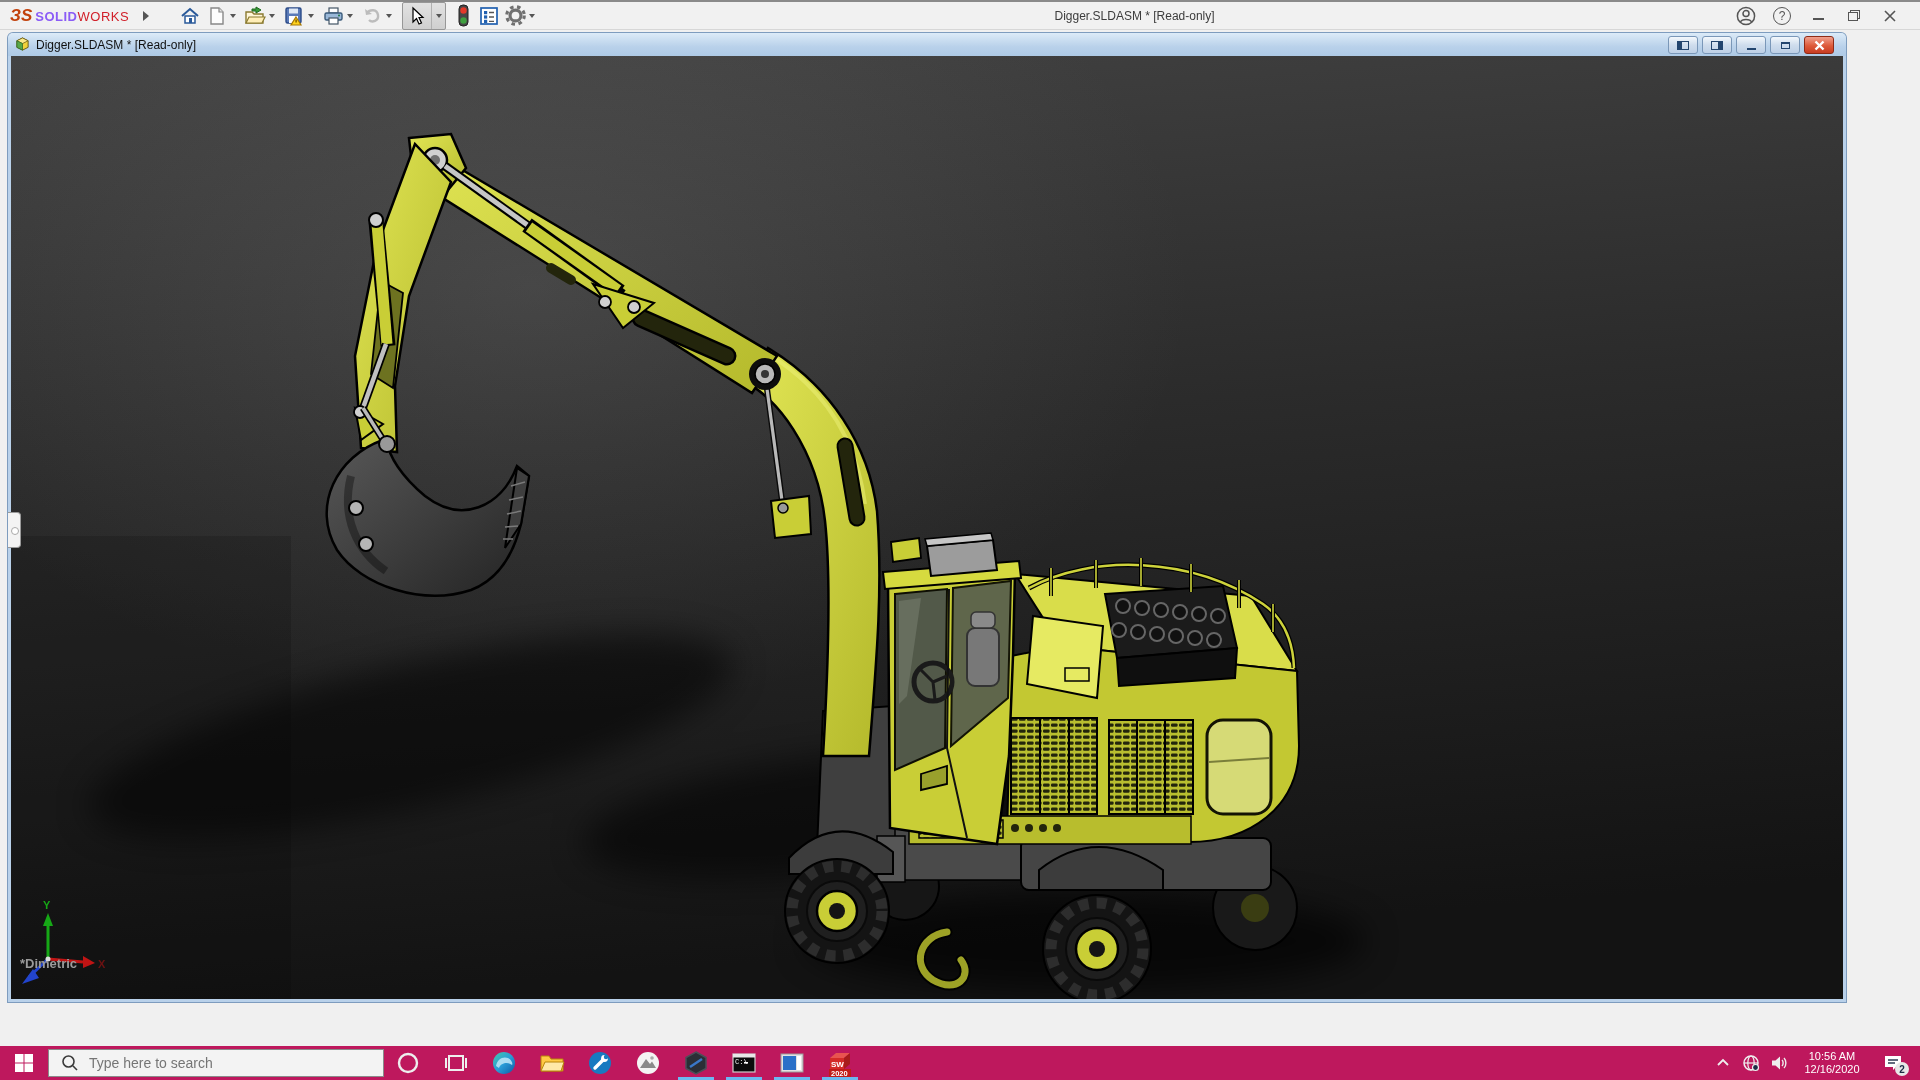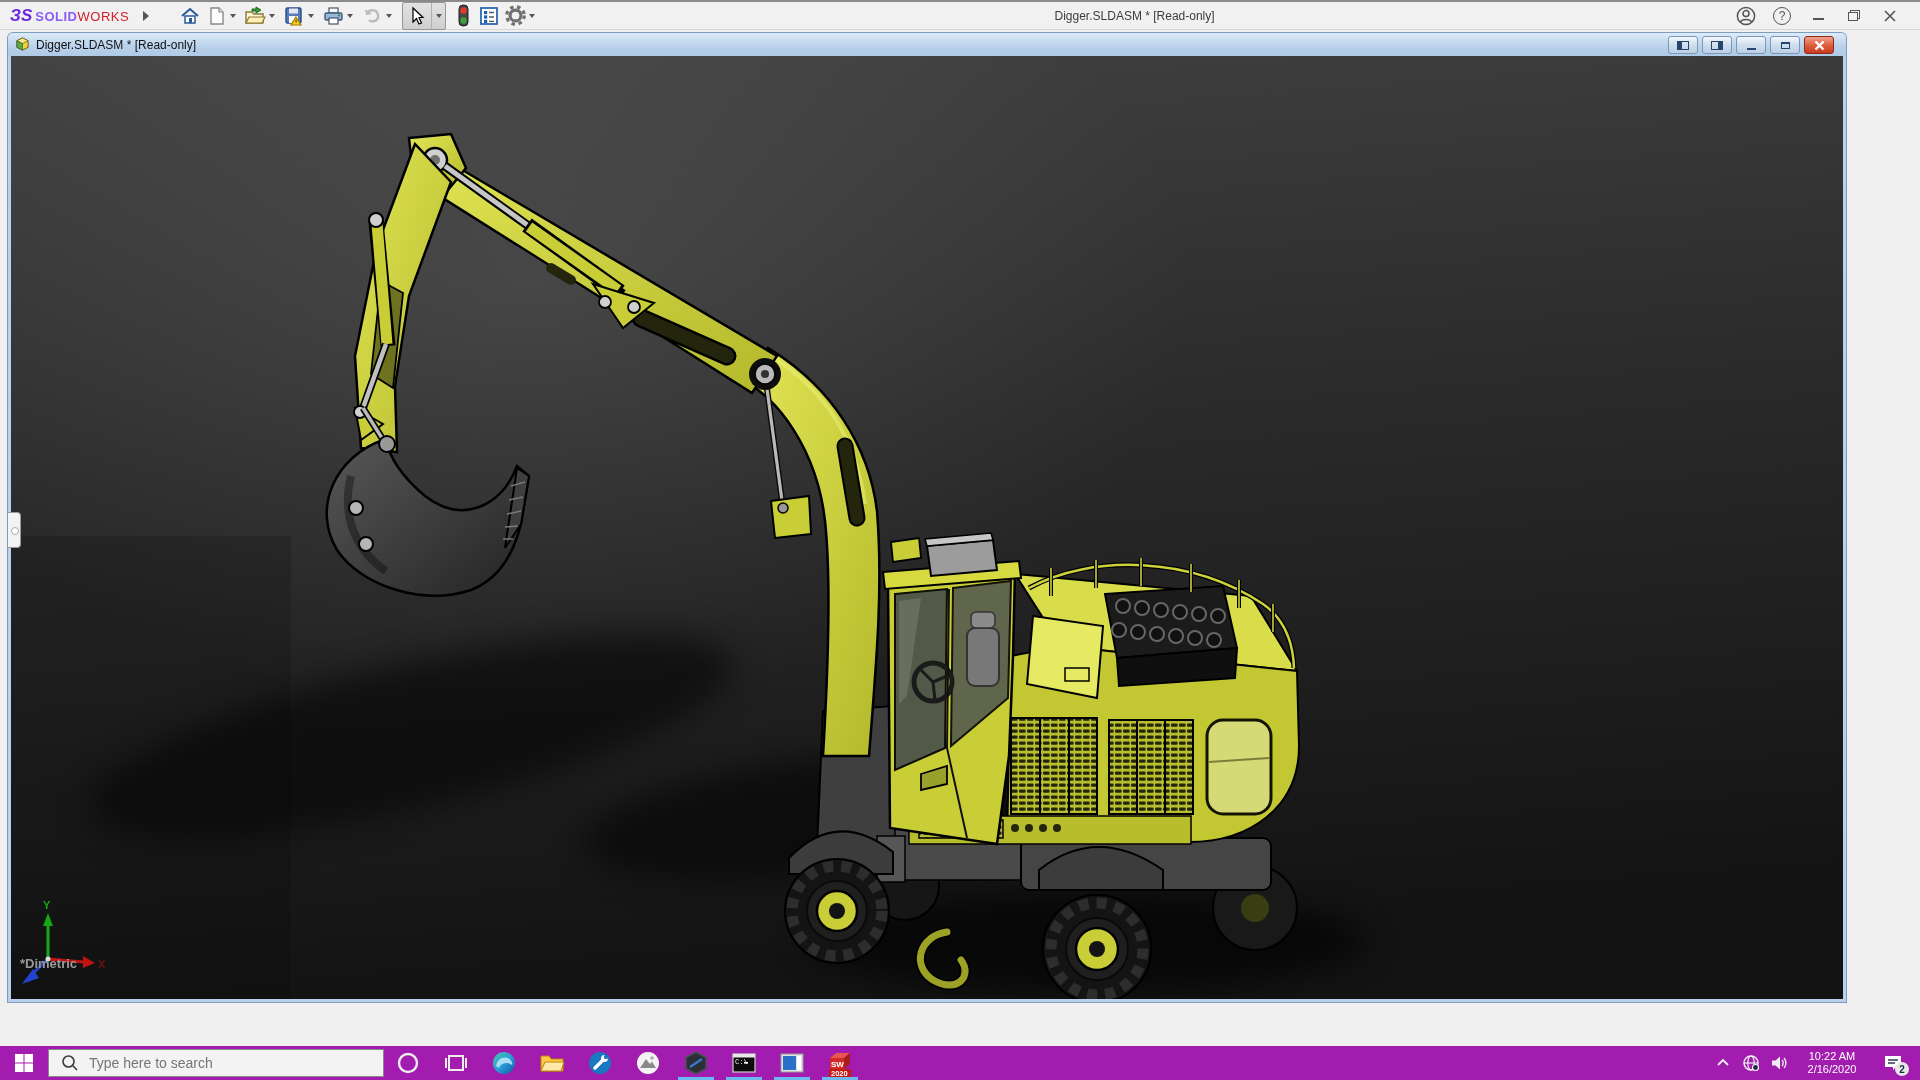--- a/index.html
+++ b/index.html
@@ -3,21 +3,21 @@
 <meta charset="utf-8">
 <style>
   html,body{margin:0;padding:0}
   body{width:1920px;height:1080px;overflow:hidden;position:relative;
        font-family:"Liberation Sans",sans-serif;background:#f0f0f0;}
   
   .app-header{position:absolute;left:0;top:0;width:1920px;height:30px;background:#f1f1f1;
     border-top:2px solid #8a8a8a;border-bottom:1px solid #d7d7d7;box-sizing:border-box;
     display:flex;align-items:center;}
   .logo{display:flex;align-items:baseline;margin-left:10px;white-space:nowrap;}
-  .logo .mark{font-style:italic;font-weight:bold;font-size:17px;color:#6d28d9;margin-right:3px;}
+  .logo .mark{font-style:italic;font-weight:bold;font-size:17px;color:#c2410c;margin-right:3px;}
   .logo .bold{font-weight:bold;font-size:13px;color:#8b5cf6;letter-spacing:.5px;}
   .logo .light{font-weight:normal;font-size:13px;color:#d1202a;letter-spacing:.5px;text-align:right;}
   .flyout-arrow{width:0;height:0;border-left:6px solid #555;border-top:5px solid transparent;
     border-bottom:5px solid transparent;margin-left:14px;}
   .toolbar{display:flex;align-items:center;margin-left:28px;}
   .tb-btn{width:26px;height:26px;display:flex;align-items:center;justify-content:center;border-radius:3px;}
   .dd{width:0;height:0;border-top:4px solid #555;border-left:3.5px solid transparent;
     border-right:3.5px solid transparent;margin:0 6px 0 1px;}
   .sel-box{display:flex;align-items:center;background:linear-gradient(#e2e2e2,#cfcfcf);
     border:1px solid #979797;border-radius:2px;height:26px;margin:0 4px;}
@@ -53,21 +53,21 @@
   .db .mini{width:9px;height:2px;background:#23456e;margin-top:7px;}
   .db .rest{width:9px;height:7px;border:1.5px solid #23456e;border-top-width:2.5px;box-sizing:border-box;}
   .viewport{position:absolute;left:3px;top:23px;width:1832px;height:943px;background:#222;overflow:hidden;}
   .viewport svg{display:block;}
   .view-label{position:absolute;left:9px;bottom:28px;font-size:13px;font-weight:bold;color:#9b9b9b;}
   .collapse-tab{position:absolute;left:0px;top:479px;width:13px;height:36px;background:#f3f3f3;
     border:1px solid #9a9a9a;border-left:none;border-radius:0 4px 4px 0;box-sizing:border-box;}
   .collapse-tab i{position:absolute;left:3px;top:14px;width:6px;height:6px;border-radius:50%;
     background:#fff;border:1px solid #aaa;display:block;}
   
-  .taskbar{position:absolute;left:0;top:1046px;width:1920px;height:34px;background:#a21caf;
+  .taskbar{position:absolute;left:0;top:1046px;width:1920px;height:34px;background:#be185d;
     display:flex;align-items:stretch;}
   .tb-slot{width:48px;display:flex;align-items:center;justify-content:center;position:relative;}
   .tb-slot.running:after{content:"";position:absolute;left:6px;right:6px;bottom:0;height:3px;background:#6cb8f0;}
   .search-box{width:336px;margin:3px 0;background:#f3f3f3;border:1px solid #8a8a8a;
     display:flex;align-items:center;box-sizing:border-box;}
   .search-box input{border:none;outline:none;background:transparent;font-size:14px;color:#444;
     font-family:"Liberation Sans",sans-serif;width:270px;}
   .tray{margin-left:auto;display:flex;align-items:center;}
   .tray-ico{width:28px;height:34px;display:flex;align-items:center;justify-content:center;}
   .clock{width:78px;text-align:center;color:#fff;font-size:11px;line-height:13px;}
@@ -576,22 +576,22 @@
       </svg>
     </div>
     <div class="tray-ico">
       <svg width="18" height="18" viewBox="0 0 18 18">
         <polygon points="2,6.5 5.5,6.5 10,2.5 10,15.5 5.5,11.5 2,11.5" fill="#eee"></polygon>
         <path d="M12,6 C13.5,7.5 13.5,10.5 12,12" fill="none" stroke="#eee" stroke-width="1.4"></path>
         <path d="M14,4 C16.5,6.5 16.5,11.5 14,14" fill="none" stroke="#eee" stroke-width="1.4"></path>
       </svg>
     </div>
     <div class="clock">
-      <div>10:22 AM</div>
-      <div>2/16/2020</div>
+      <div>10:56 AM</div>
+      <div>12/16/2020</div>
     </div>
     <div class="action">
       <svg width="20" height="20" viewBox="0 0 20 20">
         <path d="M2,3 h16 v11 h-5 l-3,3 v-3 h-8 z" fill="#fff"></path>
         <line x1="5" y1="7" x2="15" y2="7" stroke="#1d2b45" stroke-width="1.4"></line>
         <line x1="5" y1="10" x2="12" y2="10" stroke="#1d2b45" stroke-width="1.4"></line>
       </svg>
       <span class="badge">2</span>
     </div>
     <div class="show-desktop"></div>

